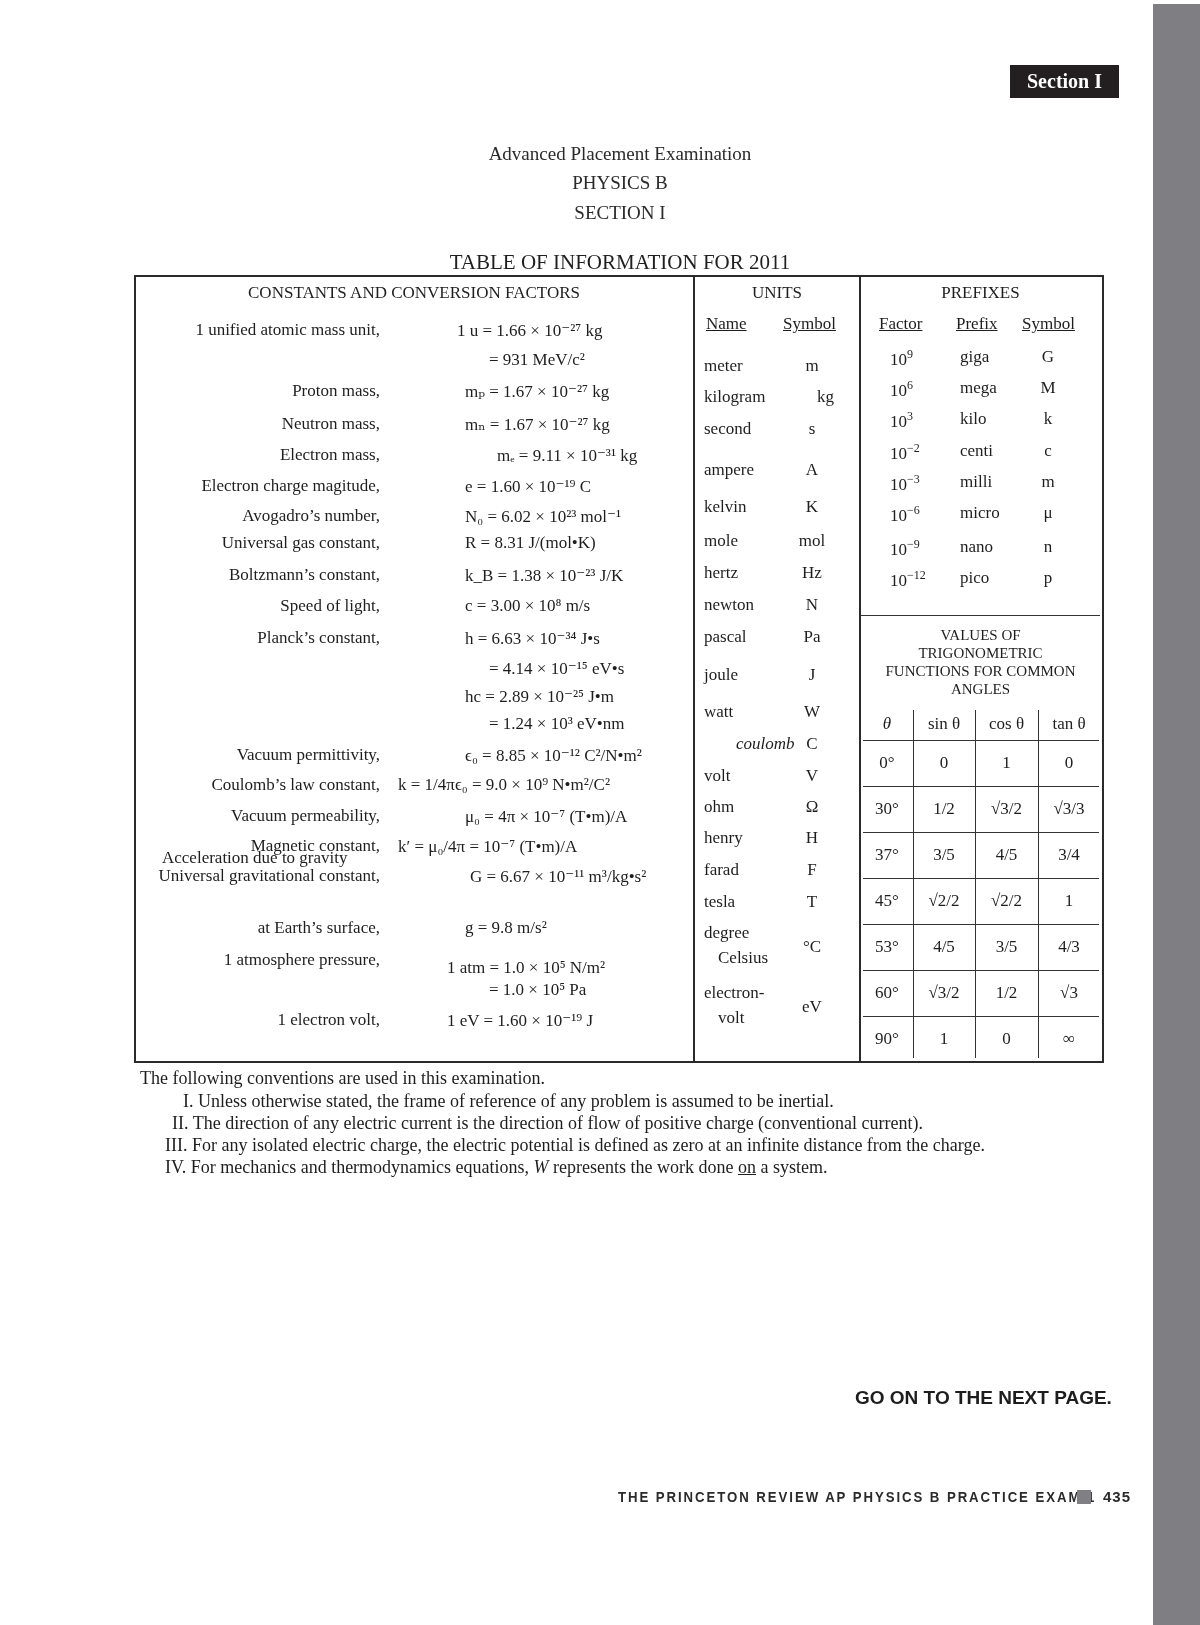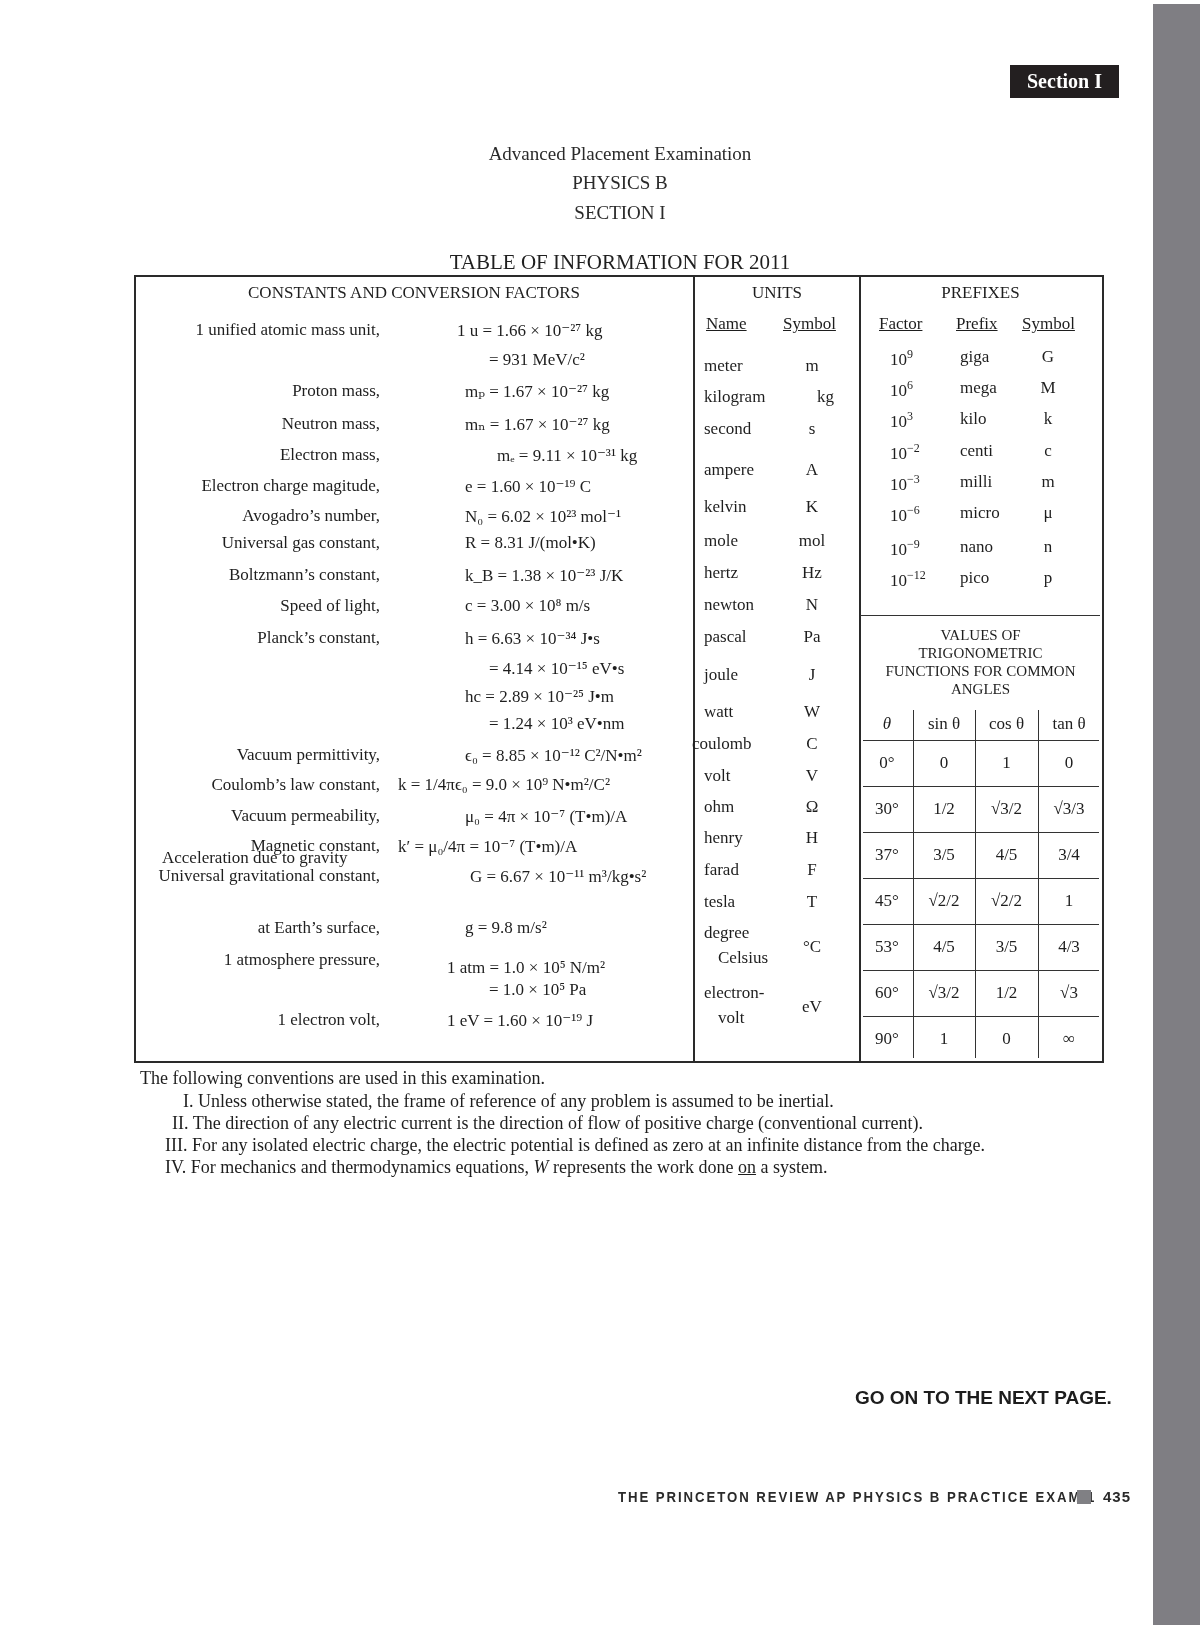--- a/index.html
+++ b/index.html
@@ -108,21 +108,21 @@
     <div class="abs val" style="left:704px; top:563px;">hertz</div>
     <div class="abs val" style="left:790px; width:44px; top:563px; text-align:center;">Hz</div>
     <div class="abs val" style="left:704px; top:595px;">newton</div>
     <div class="abs val" style="left:790px; width:44px; top:595px; text-align:center;">N</div>
     <div class="abs val" style="left:704px; top:627px;">pascal</div>
     <div class="abs val" style="left:790px; width:44px; top:627px; text-align:center;">Pa</div>
     <div class="abs val" style="left:704px; top:665px;">joule</div>
     <div class="abs val" style="left:790px; width:44px; top:665px; text-align:center;">J</div>
     <div class="abs val" style="left:704px; top:702px;">watt</div>
     <div class="abs val" style="left:790px; width:44px; top:702px; text-align:center;">W</div>
-    <div class="abs val" style="left:692px; top:734px;">coulomb</div>
+    <div class="abs val" style="left:736px; top:734px;font-style:italic;">coulomb</div>
     <div class="abs val" style="left:790px; width:44px; top:734px; text-align:center;">C</div>
     <div class="abs val" style="left:704px; top:766px;">volt</div>
     <div class="abs val" style="left:790px; width:44px; top:766px; text-align:center;">V</div>
     <div class="abs val" style="left:704px; top:797px;">ohm</div>
     <div class="abs val" style="left:790px; width:44px; top:797px; text-align:center;">Ω</div>
     <div class="abs val" style="left:704px; top:828px;">henry</div>
     <div class="abs val" style="left:790px; width:44px; top:828px; text-align:center;">H</div>
     <div class="abs val" style="left:704px; top:860px;">farad</div>
     <div class="abs val" style="left:790px; width:44px; top:860px; text-align:center;">F</div>
     <div class="abs val" style="left:704px; top:892px;">tesla</div>

